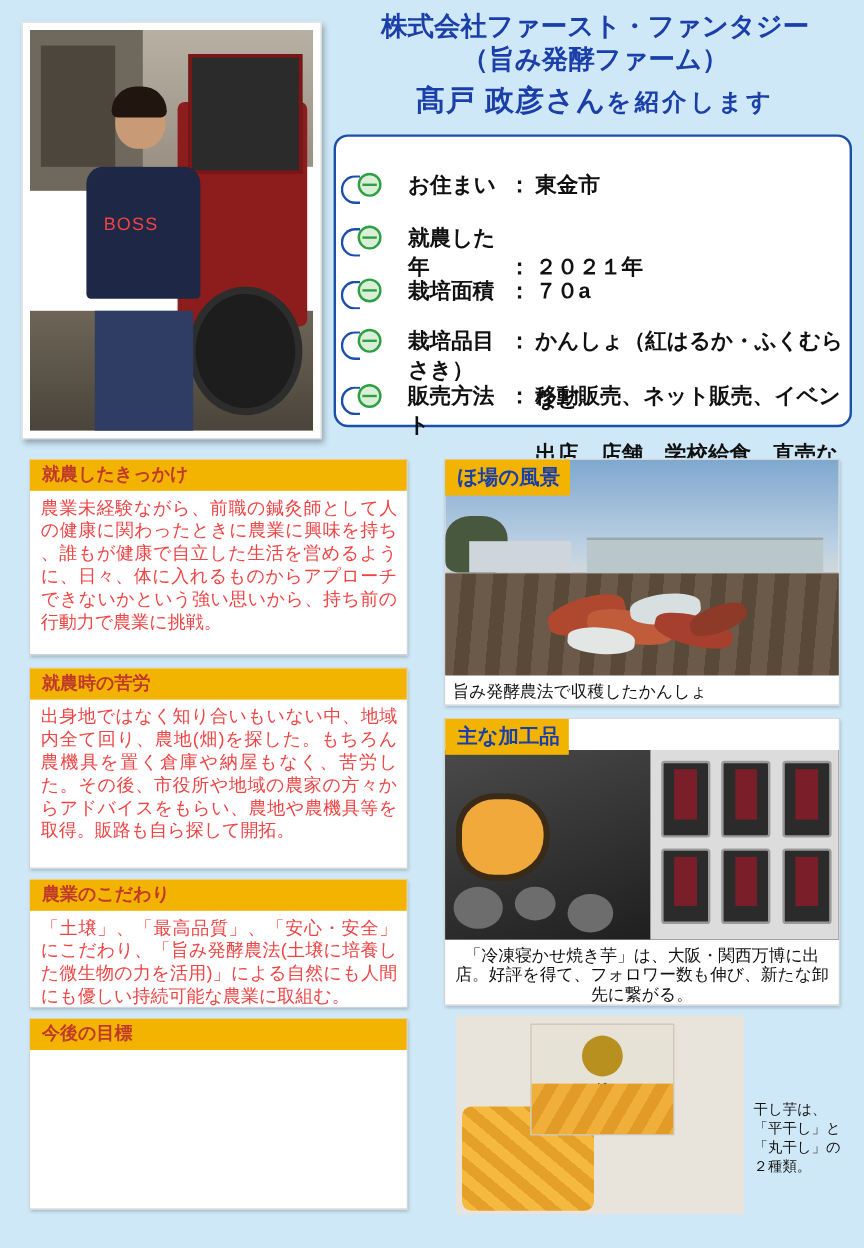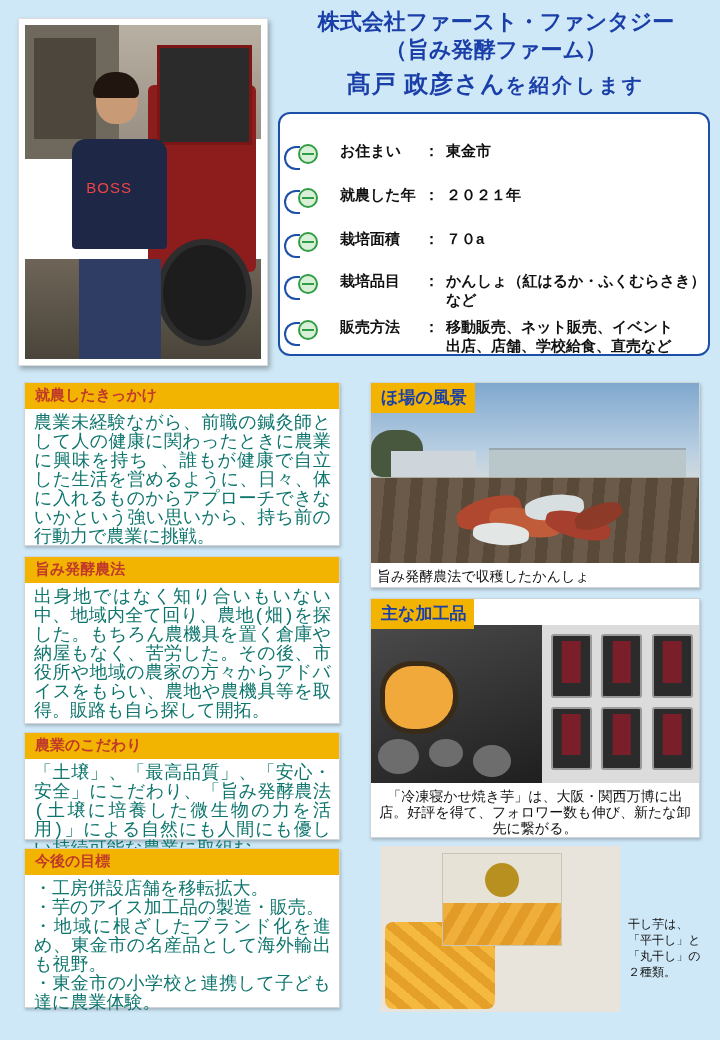--- a/index.html
+++ b/index.html
@@ -52,21 +52,21 @@
   .ph-person-hair { position:absolute; left:29%; top:14%; width:46px; height:26px; background:#20160f; border-radius:24px 24px 6px 6px; }
   .ph-person-body { position:absolute; left:20%; top:34%; width:95px; height:110px; background:#1e2746; border-radius:14px 14px 4px 4px; }
   .ph-boss { position:absolute; left:26%; top:46%; color:#ef4444; font-size:15px; font-weight:normal; letter-spacing:1px; }
   .ph-legs { position:absolute; left:23%; top:70%; width:82px; height:30%; background:#2f3c63; }
 
   
   .info-box {
     position:absolute; left:278px; top:112px; width:432px; height:244px;
     background:#fff; border:2px solid #1b4fa8; border-radius:12px;
   }
-  .info-row { position:absolute; left:60px; font-size:15px; color:#111; font-weight:bold; }
+  .info-row { position:absolute; left:60px; font-size:18px; color:#111; font-weight:bold; }
   .info-label { display:inline-block; width:84px; }
   .info-colon { display:inline-block; width:22px; }
   .info-val { }
   .info-sub { display:block; margin-left:106px; }
   .bullet {
     position:absolute; left:18px; width:20px; height:20px; border-radius:50%;
     background:#d9f0d6; border:2px solid #2f9e44;
   }
   .bullet::after {
     content:""; position:absolute; left:2px; top:7px; width:12px; height:2px; background:#2f9e44;
@@ -79,23 +79,22 @@
   
   .card {
     position:absolute; background:#fff; border:1px solid #cfd4d9;
     box-shadow:1px 2px 3px rgba(0,0,0,0.22);
   }
   .card-title {
     background:#f2b400; color:#c0392b; font-weight:bold; font-size:15px;
     padding:3px 8px 4px 10px; display:block;
   }
   .card-body {
-    font-size:18px; line-height:19px; color:#0f766e; padding:5px 8px 7px 9px;
+    font-size:15px; line-height:19px; color:#ef4444; padding:5px 8px 7px 9px;
     text-align:justify;
-    font-family:Liberation Mono, monospace;
   }
 
   
   .rcard {
     position:absolute; background:#fff; border:1px solid #cfd4d9;
     box-shadow:1px 2px 3px rgba(0,0,0,0.22);
   }
   .rcard-title {
     background:#f2b400; color:#1b3fa8; font-weight:bold; font-size:17px;
     padding:3px 8px 4px 10px; display:inline-block;
@@ -206,35 +205,31 @@
       <span class="info-sub">出店、店舗、学校給食、直売など</span>
     </div>
   </div>
 
   <div class="card" style="left:24px; top:382px; width:316px; height:164px;">
     <span class="card-title">就農したきっかけ</span>
     <div class="card-body">農業未経験ながら、前職の鍼灸師として人の健康に関わったときに農業に興味を持ち 、誰もが健康で自立した生活を営めるように、日々、体に入れるものからアプローチできないかという強い思いから、持ち前の行動力で農業に挑戦。</div>
   </div>
 
   <div class="card" style="left:24px; top:556px; width:316px; height:168px;">
-    <span class="card-title">旨み発酵農法</span>
+    <span class="card-title">就農時の苦労</span>
     <div class="card-body">出身地ではなく知り合いもいない中、地域内全て回り、農地(畑)を探した。もちろん農機具を置く倉庫や納屋もなく、苦労した。その後、市役所や地域の農家の方々からアドバイスをもらい、農地や農機具等を取得。販路も自ら探して開拓。</div>
   </div>
 
   <div class="card" style="left:24px; top:732px; width:316px; height:108px;">
     <span class="card-title">農業のこだわり</span>
     <div class="card-body">「土壌」、「最高品質」、「安心・安全」にこだわり、「旨み発酵農法(土壌に培養した微生物の力を活用)」による自然にも人間にも優しい持続可能な農業に取組む。</div>
   </div>
 
   <div class="card" style="left:24px; top:848px; width:316px; height:160px;">
     <span class="card-title">今後の目標</span>
-    <div class="card-body" style="white-space:pre-line;">・工房併設店舗を移転拡大。
-・芋のアイス加工品の製造・販売。
-・地域に根ざしたブランド化を進め、東金市の名産品として海外輸出も視野。
-・東金市の小学校と連携して子ども達に農業体験。</div>
   </div>
 
   <div class="rcard" style="left:370px; top:382px; width:330px; height:206px;">
     <div class="field-photo">
       <div class="fp-sky"></div>
       <div class="fp-tree"></div>
       <div class="fp-house"></div>
       <div class="fp-green"></div>
       <div class="fp-field"></div>
       <div class="fp-potato fp-p1"></div>

